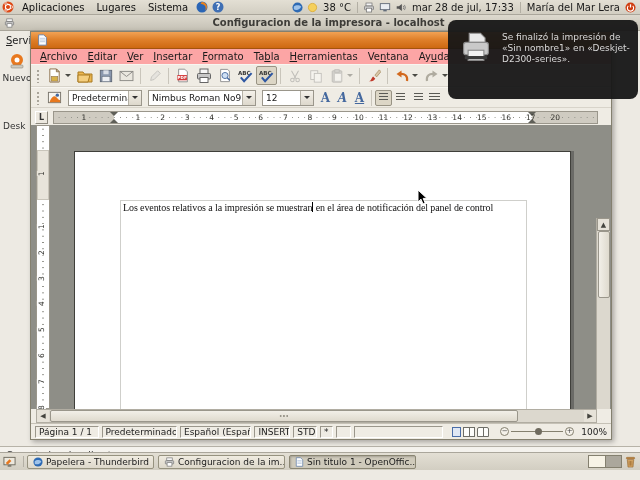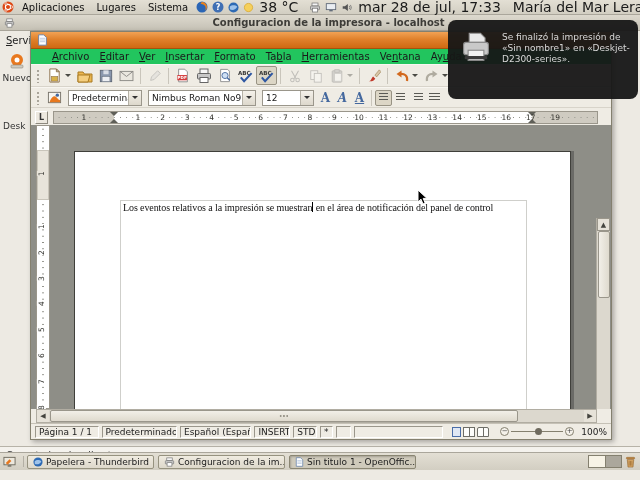--- a/index.html
+++ b/index.html
@@ -5,38 +5,38 @@
   * { margin:0; padding:0; box-sizing:border-box; }
   html,body { width:640px; height:480px; overflow:hidden; }
   body { position:relative; font-family:"DejaVu Sans","Liberation Sans",sans-serif; background:#EDEAE3; font-size:10px; color:#1a1a1a; }
   u { text-decoration:underline; }
 
   
   #top-panel { position:absolute; left:0; top:0; width:640px; height:15px; background:linear-gradient(#E3DFD4,#D2CEC2); border-bottom:1px solid #aaa69b; display:flex; align-items:center; z-index:40; }
   #top-panel .pmenu { padding:0 6px; font-size:10px; color:#111; }
   #top-panel .sp { flex:1; }
   .pic { display:flex; align-items:center; margin:0 2px; }
-  .ptxt { font-size:14px; margin:0 3px; white-space:nowrap; }
+  .ptxt { font-size:10px; margin:0 3px; white-space:nowrap; }
   .psep { width:1px; height:11px; background:#b3afa4; margin:0 3px; }
 
   
   #bg-window { position:absolute; left:0; top:15px; width:640px; height:447px; background:#EDEAE3; z-index:1; }
   #bg-titlebar { height:16px; background:linear-gradient(#DDD9CE,#C5C1B5); border-bottom:1px solid #a8a499; display:flex; align-items:center; }
   #bg-titlebar .t { flex:1; text-align:center; font-weight:bold; font-size:10px; color:#3d3c38; }
   #bg-left-menu { position:absolute; left:6px; top:20px; font-size:10px; color:#222; width:26px; overflow:hidden; white-space:nowrap; }
   #bg-new-btn { position:absolute; left:2px; top:36px; width:30px; text-align:center; }
   #bg-new-btn .cap { font-size:9px; color:#333; }
   #bg-item { position:absolute; left:3px; top:106px; font-size:9px; color:#333; width:27px; overflow:hidden; white-space:nowrap; }
   #bg-statusbar { position:absolute; left:0; bottom:0; width:640px; height:16px; background:#F4F2ED; border-top:1px solid #b7b3a8; font-size:9.5px; color:#333; display:flex; align-items:center; padding-left:6px; }
 
   
   #writer { position:absolute; left:30px; top:31px; width:582px; height:409px; background:#EFECE4; border:1px solid #84806f; z-index:10; box-shadow:2px 2px 5px rgba(0,0,0,.3); }
   #w-titlebar { height:17px; background:linear-gradient(#F2A254,#E0812C 45%,#CE6912); border-bottom:1px solid #a3540e; display:flex; align-items:center; padding:0 4px; }
   #w-titlebar .t { flex:1; text-align:center; font-weight:bold; font-size:10px; color:#fff; text-shadow:0 1px 1px rgba(90,40,0,.6); }
-  #w-menubar { height:15px; display:flex; align-items:center; padding-left:16px; background:#22c55e; }
+  #w-menubar { height:15px; display:flex; align-items:center; padding-left:4px; background:#fca5a5; }
   .menu-item { padding:0 5px; font-size:10px; color:#1a1a1a; white-space:nowrap; }
 
   .toolbar { display:flex; align-items:center; background:#EFECE4; border-top:1px solid #f8f6f1; border-bottom:1px solid #d8d4ca; padding-left:2px; }
   #w-toolbar-std { height:23px; }
   #w-toolbar-fmt { height:21px; }
   .grip { width:5px; height:14px; margin:0 3px; background-image:radial-gradient(circle,#a9a59a 1px,transparent 1.2px); background-size:4px 4px; }
   .tbtn { width:21px; height:19px; display:flex; align-items:center; justify-content:center; border-radius:2px; }
   .tbtn svg { display:block; }
   .tbtn.pressed { background:#DCD6C6; border:1px solid #989384; }
   .dis { opacity:.38; filter:grayscale(100%); }
@@ -417,21 +417,21 @@
         <span class="rnum" style="left: 255.85px;">8</span>
         <span class="rnum" style="left: 280.4px;">9</span>
         <span class="rnum" style="left: 304.95px;">10</span>
         <span class="rnum" style="left: 329.5px;">11</span>
         <span class="rnum" style="left: 354.05px;">12</span>
         <span class="rnum" style="left: 378.6px;">13</span>
         <span class="rnum" style="left: 403.15px;">14</span>
         <span class="rnum" style="left: 427.7px;">15</span>
         <span class="rnum" style="left: 452.25px;">16</span>
         <span class="rnum" style="left: 476.8px;">17</span>
-        <span class="rnum" style="left: 501.35px;">19</span>
+        <span class="rnum" style="left: 501.35px;">20</span>
       </div>
   </div>
 
   <div id="main">
     <div id="v-ruler">
       <span class="vdots"></span>
       <span class="margin"></span>
     <span class="vnum inmargin" style="top: 43px;">1</span>
         <span class="vnum" style="top: 96px;">1</span>
         <span class="vnum" style="top: 121.8px;">2</span>

